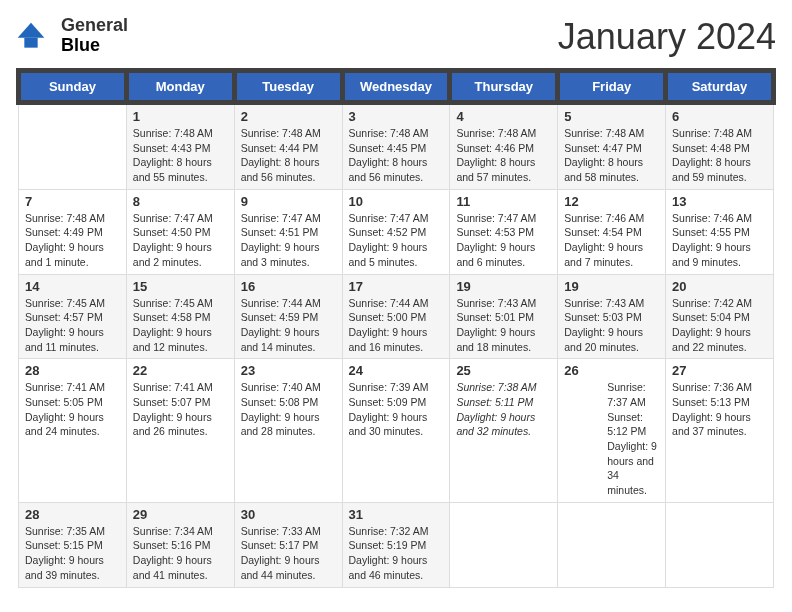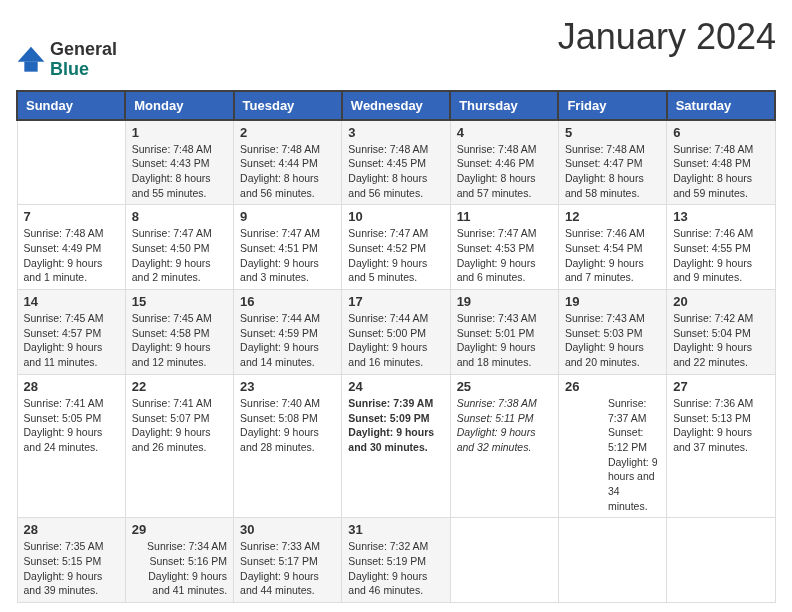--- a/index.html
+++ b/index.html
@@ -12,33 +12,32 @@
     }
     .header {
       display: flex;
       justify-content: space-between;
       align-items: flex-start;
       margin-bottom: 10px;
     }
     .logo {
       display: flex;
       align-items: center;
-      gap: 4px;
-      margin-top: 24px;
+      gap: 15px;
     }
     .logo-text {
       font-size: 18px;
       font-weight: bold;
       color: #333;
       line-height: 1.1;
     }
     .logo-text span {
       display: block;
     }
-    .logo-blue { color: #0f766e; }
+    .logo-blue { color: #000000; }
     .logo-icon {
       width: 30px;
       height: 30px;
     }
     .title-section {
       text-align: center;
     }
     .month-title {
       font-size: 36px;
       color: #333;
@@ -50,25 +49,25 @@
       margin-top: 2px;
     }
     table {
       width: 100%;
       border-collapse: collapse;
       font-size: 11px;
     }
     thead tr th {
       background-color: #3366bb;
       color: #fff;
-      text-align: left;
+      text-align: center;
       padding: 6px 8px;
       font-size: 13px;
       font-weight: bold;
-      border: 2px solid #404040;
+      border: 5px solid #404040;
     }
     tbody tr {
       border-bottom: 1px solid #ccc;
     }
     tbody tr:nth-child(odd) {
       background-color: #f5f5f5;
     }
     tbody tr:nth-child(even) {
       background-color: #fff;
     }
@@ -268,21 +267,21 @@
 Daylight: 9 hours and 26 minutes.</div>
         </td>
         <td>
           <span class="day-number">23</span>
           <div class="day-info" style="white-space: pre-line;">Sunrise: 7:40 AM
 Sunset: 5:08 PM
 Daylight: 9 hours and 28 minutes.</div>
         </td>
         <td>
           <span class="day-number">24</span>
-          <div class="day-info" style="white-space: pre-line; font-weight: bold;">Sunrise: 7:39 AM
+          <div class="day-info" style="white-space: pre-line;">Sunrise: 7:39 AM
 Sunset: 5:09 PM
 Daylight: 9 hours and 30 minutes.</div>
         </td>
         <td>
           <span class="day-number">25</span>
           <div class="day-info" style="white-space: pre-line; font-style: italic;">Sunrise: 7:38 AM
 Sunset: 5:11 PM
 Daylight: 9 hours and 32 minutes.</div>
         </td>
         <td>
@@ -300,21 +299,21 @@
       </tr>
       <tr>
         <td>
           <span class="day-number">28</span>
           <div class="day-info" style="white-space: pre-line;">Sunrise: 7:35 AM
 Sunset: 5:15 PM
 Daylight: 9 hours and 39 minutes.</div>
         </td>
         <td>
           <span class="day-number">29</span>
-          <div class="day-info" style="white-space: pre-line; text-align: right;">Sunrise: 7:34 AM
+          <div class="day-info" style="white-space: pre-line;">Sunrise: 7:34 AM
 Sunset: 5:16 PM
 Daylight: 9 hours and 41 minutes.</div>
         </td>
         <td>
           <span class="day-number">30</span>
           <div class="day-info" style="white-space: pre-line;">Sunrise: 7:33 AM
 Sunset: 5:17 PM
 Daylight: 9 hours and 44 minutes.</div>
         </td>
         <td>

